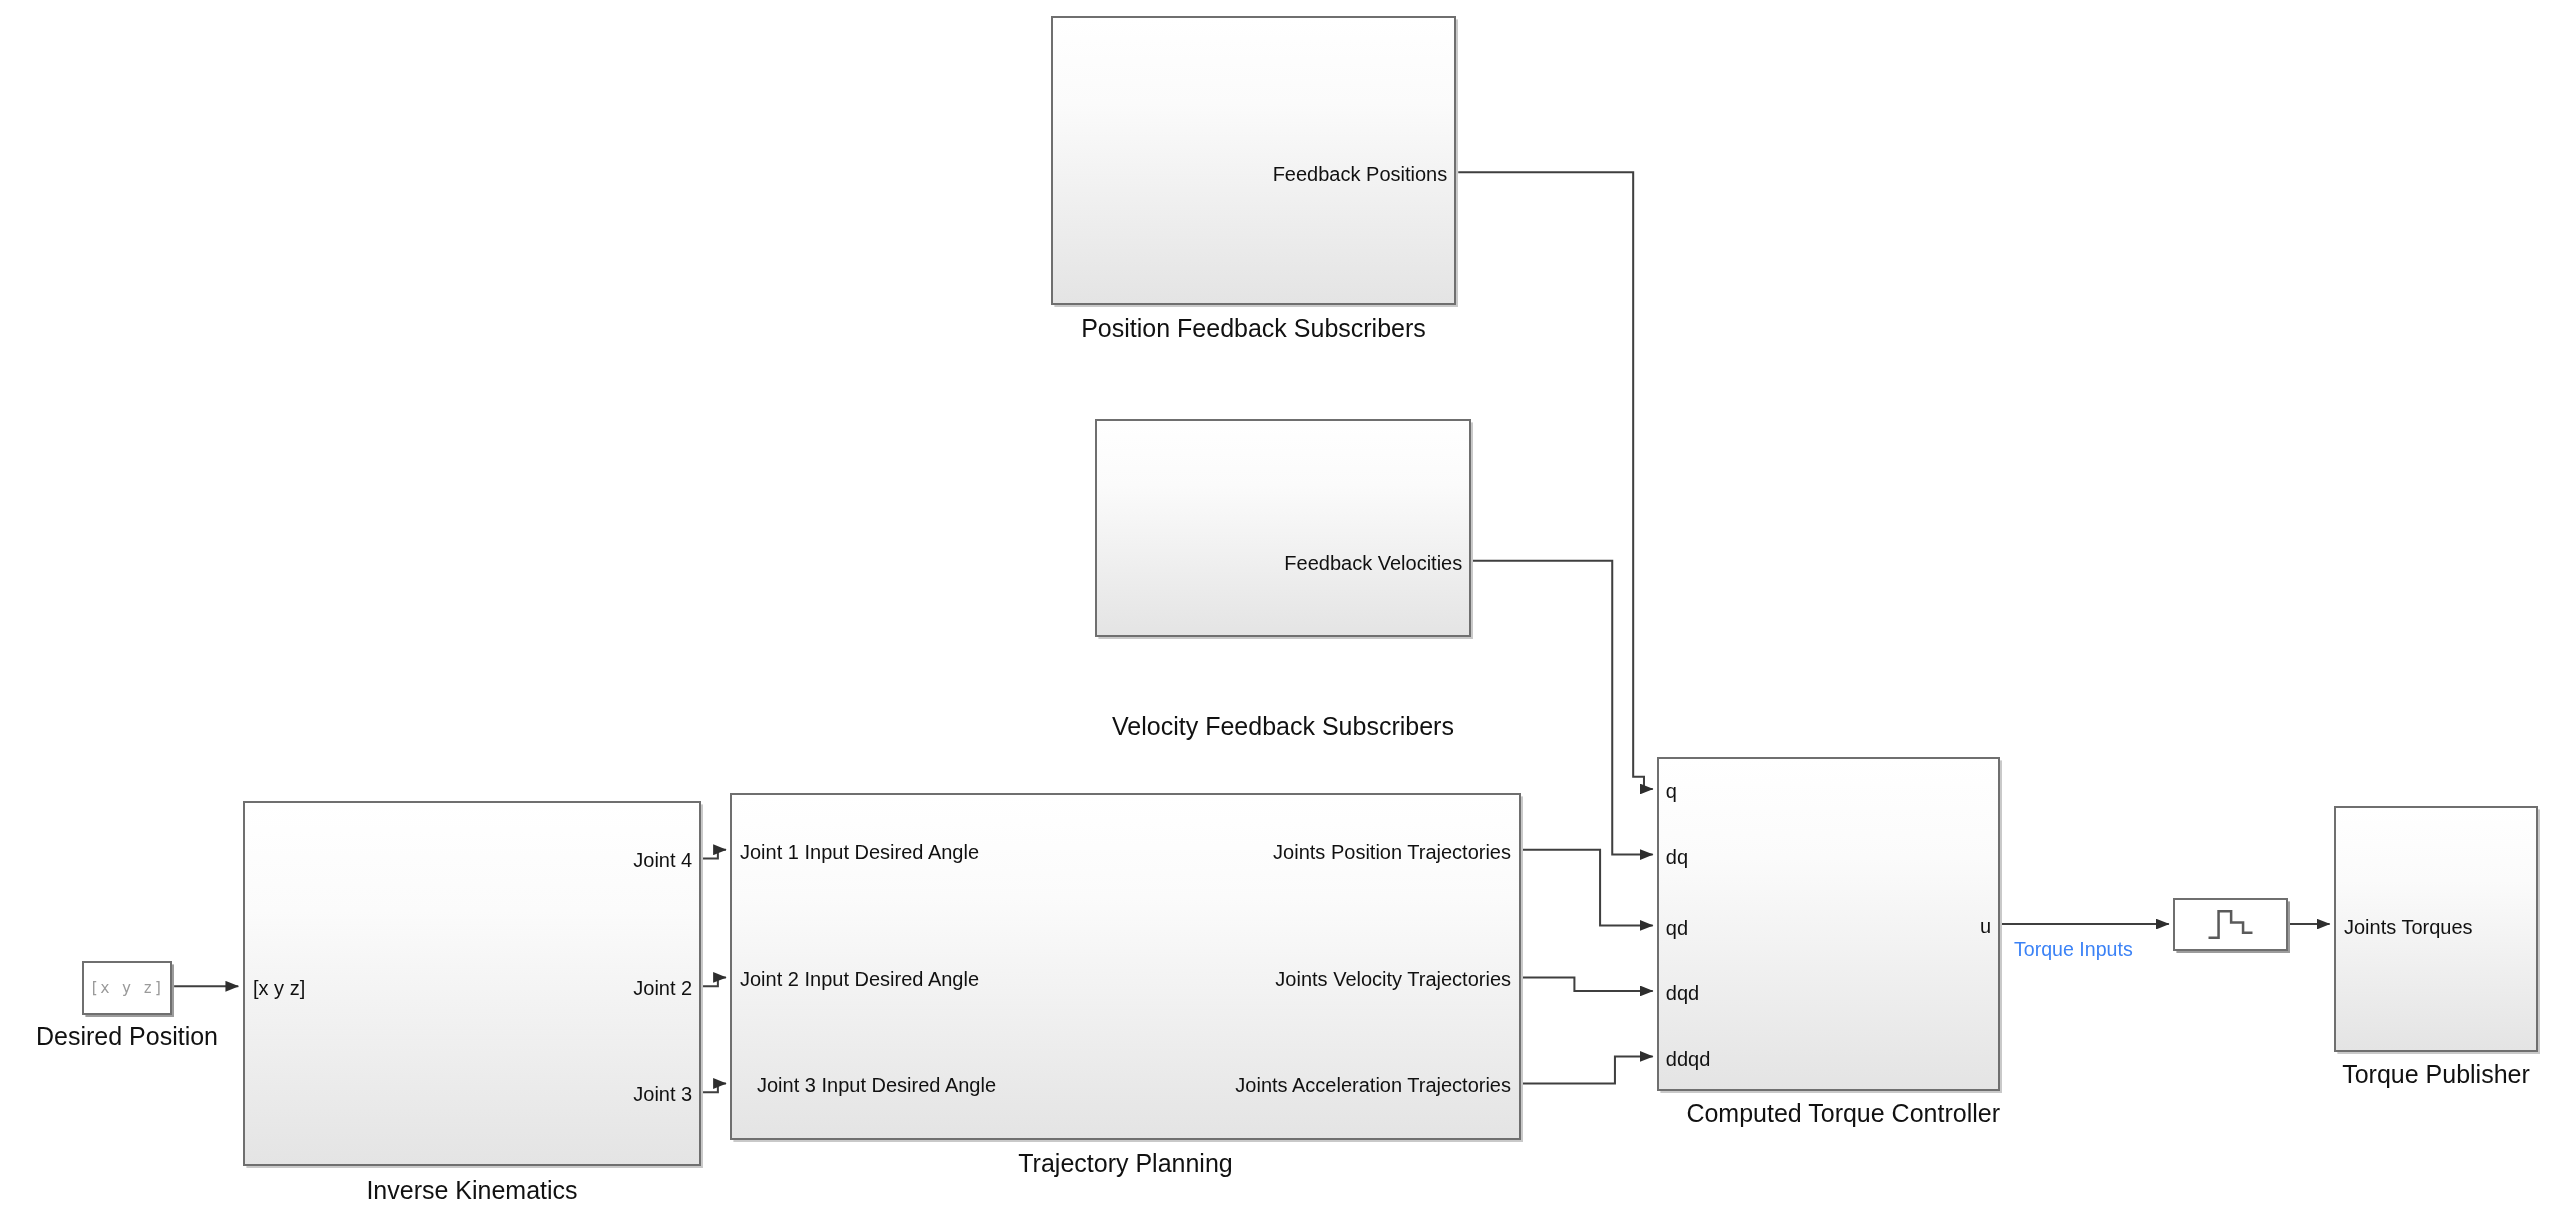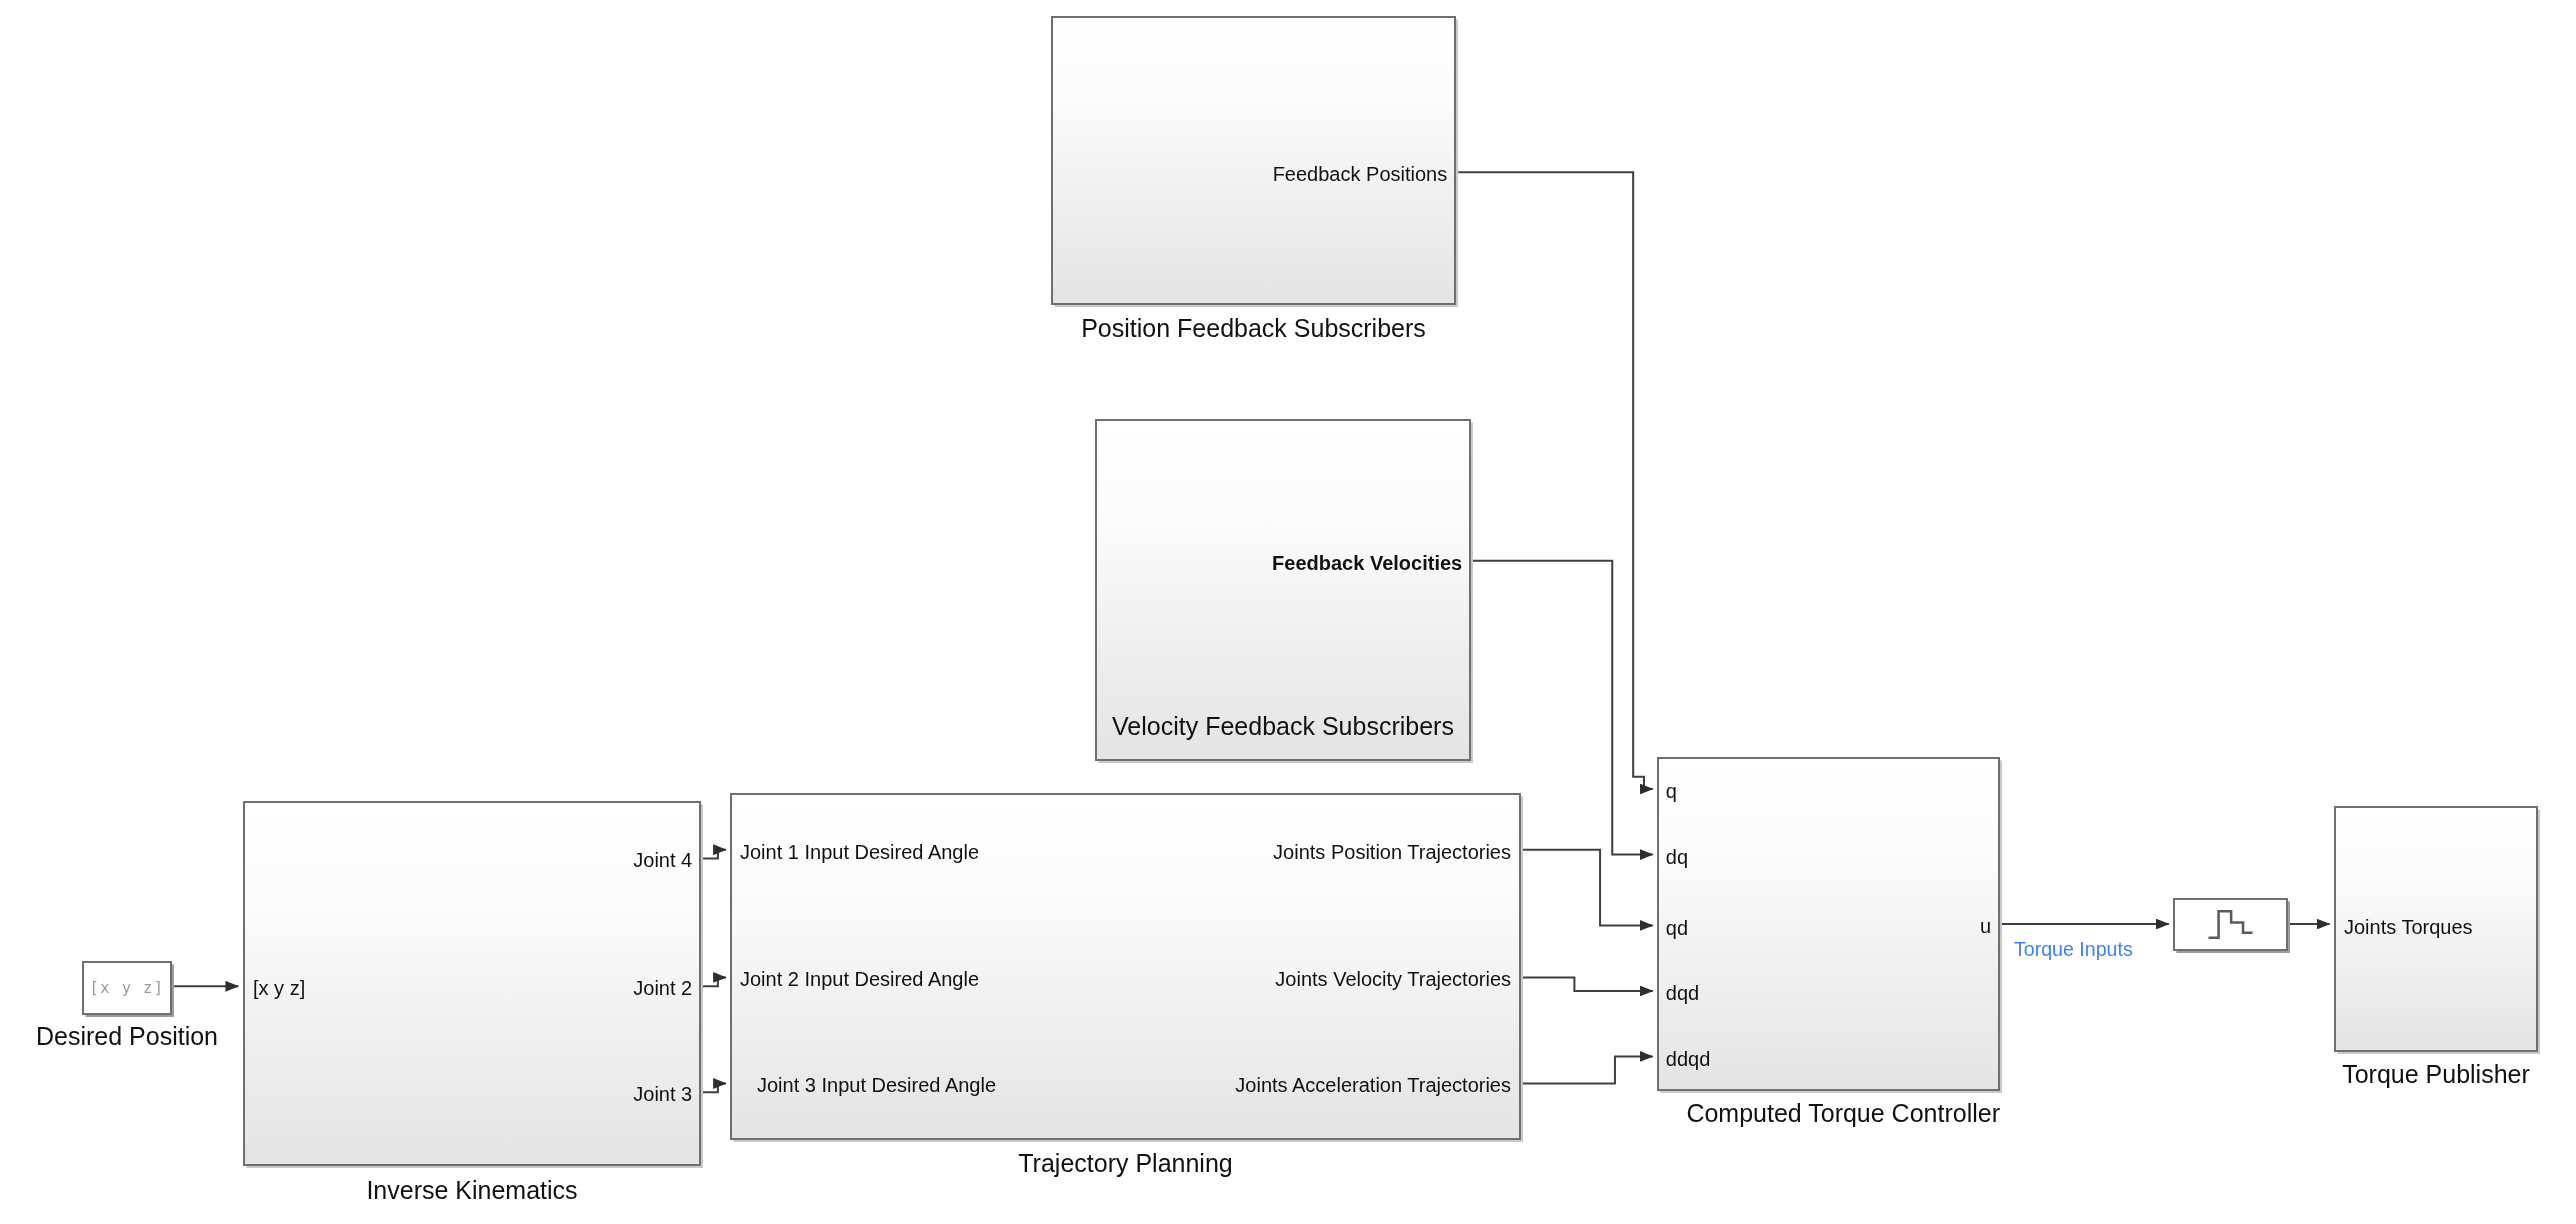--- a/index.html
+++ b/index.html
@@ -123,21 +123,21 @@
     <div class="port out" style="right:8px; top:172px;">Joints Velocity Trajectories</div>
     <div class="port out" style="right:8px; top:278px;">Joints Acceleration Trajectories</div>
   </div>
   <div class="caption" style="left:730px; top:1149px; width:791px;">Trajectory Planning</div>
 
   <div class="blk" style="left:1051px; top:16px; width:405px; height:289px;">
     <div class="port out" style="right:6.8px; top:144px;">Feedback Positions</div>
   </div>
   <div class="caption" style="left:1051px; top:314px; width:405px;">Position Feedback Subscribers</div>
 
-  <div class="blk" style="left:1095px; top:419px; width:376px; height:342px;font-weight:bold;">
+  <div class="blk" style="left:1095px; top:419px; width:376px; height:218px;">
     <div class="port out" style="right:6.8px; top:130px;">Feedback Velocities</div>
   </div>
   <div class="caption" style="left:1095px; top:712px; width:376px;">Velocity Feedback Subscribers</div>
 
   <div class="blk" style="left:1657px; top:757px; width:343px; height:334px;">
     <div class="port in" style="left:6.8px; top:20px;">q</div>
     <div class="port in" style="left:6.8px; top:86px;">dq</div>
     <div class="port in" style="left:6.8px; top:157px;">qd</div>
     <div class="port in" style="left:6.8px; top:222px;">dqd</div>
     <div class="port in" style="left:6.8px; top:288px;">ddqd</div>

